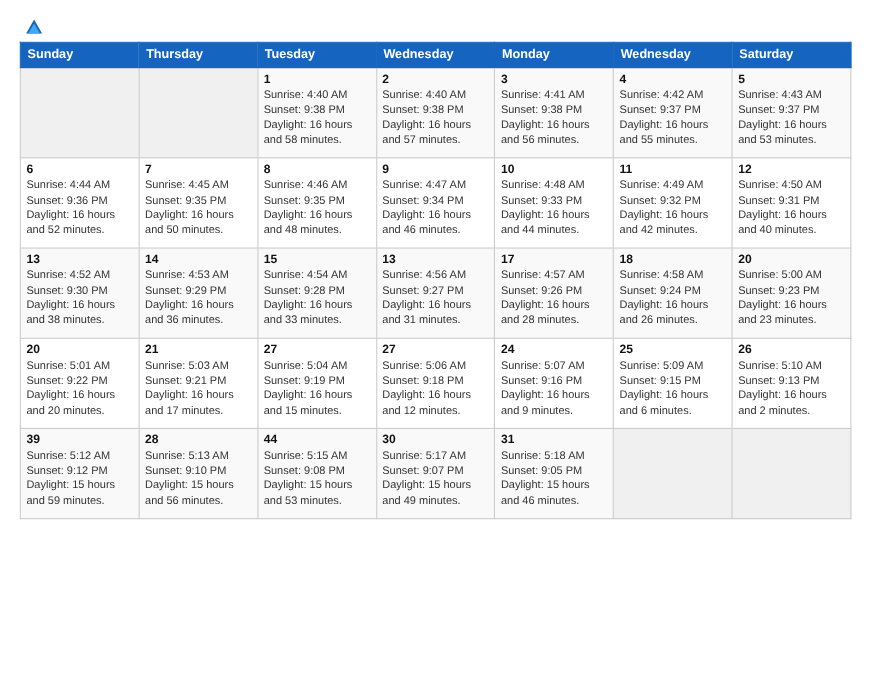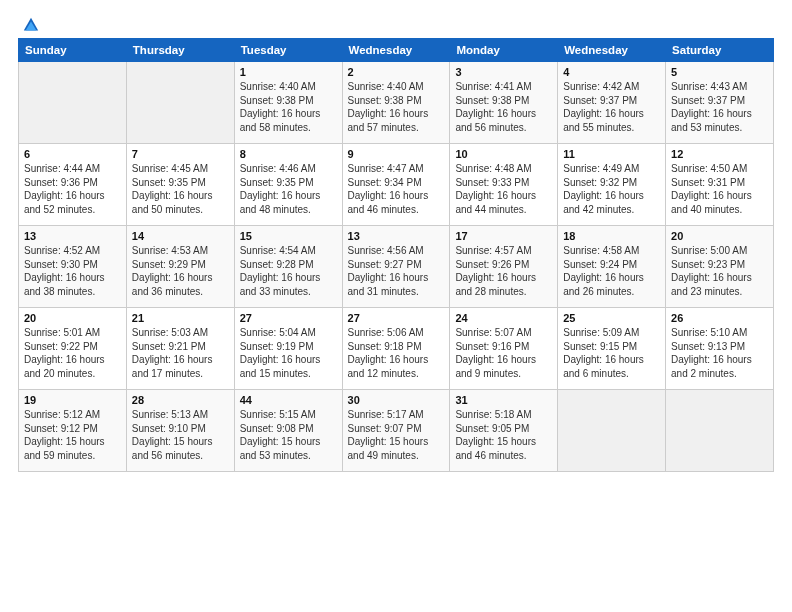--- a/index.html
+++ b/index.html
@@ -249,21 +249,21 @@
             <span class="day-num">25</span>
             <div class="day-detail">Sunrise: 5:09 AM<br>Sunset: 9:15 PM<br>Daylight: 16 hours and 6 minutes.</div>
           </td>
           <td>
             <span class="day-num">26</span>
             <div class="day-detail">Sunrise: 5:10 AM<br>Sunset: 9:13 PM<br>Daylight: 16 hours and 2 minutes.</div>
           </td>
         </tr>
         <tr>
           <td>
-            <span class="day-num">19</span>
+            <span class="day-num">39</span>
             <div class="day-detail">Sunrise: 5:12 AM<br>Sunset: 9:12 PM<br>Daylight: 15 hours and 59 minutes.</div>
           </td>
           <td>
             <span class="day-num">28</span>
             <div class="day-detail">Sunrise: 5:13 AM<br>Sunset: 9:10 PM<br>Daylight: 15 hours and 56 minutes.</div>
           </td>
           <td>
             <span class="day-num">44</span>
             <div class="day-detail">Sunrise: 5:15 AM<br>Sunset: 9:08 PM<br>Daylight: 15 hours and 53 minutes.</div>
           </td>

